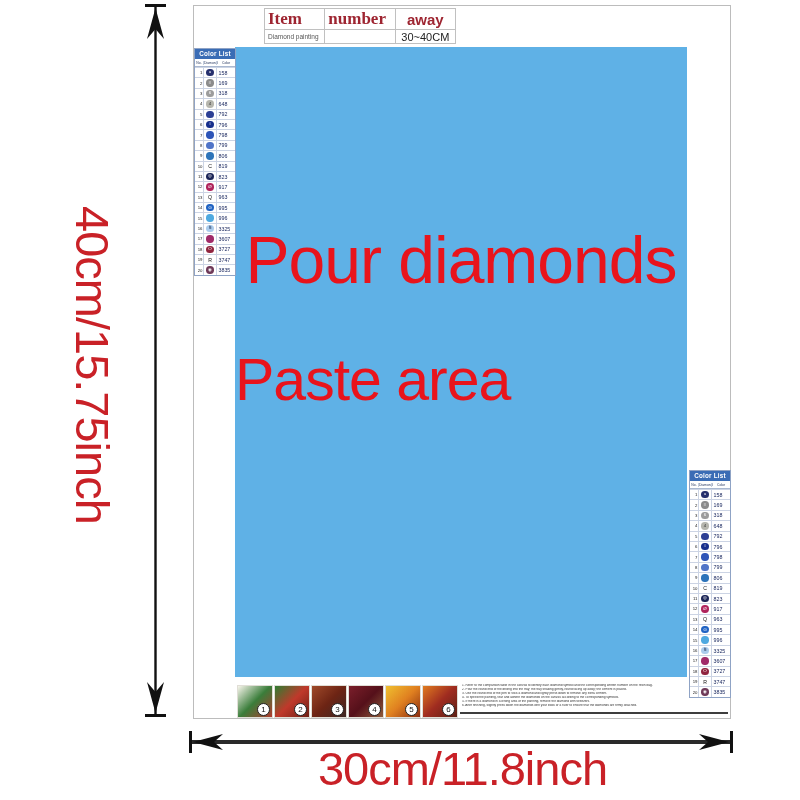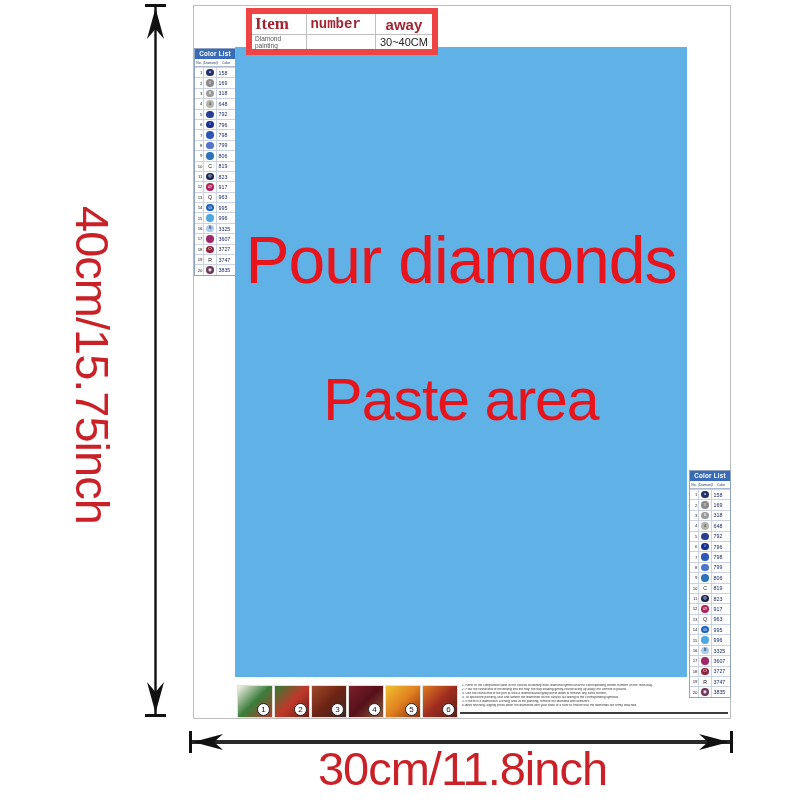--- a/index.html
+++ b/index.html
@@ -7,30 +7,30 @@
        font-family:"Liberation Sans", sans-serif;}
 
   
   .sheet{position:absolute;left:193px;top:5px;width:538px;height:714px;
          background:#ffffff;border:1px solid #bcbcbc;box-sizing:border-box;}
 
   
   .paste{position:absolute;left:235px;top:47px;width:452px;height:630px;background:#5fb1e6;}
   .paste-line1{position:absolute;left:235px;top:226px;width:452px;text-align:center;
                font-size:66px;line-height:1.05;color:#e8141c;letter-spacing:-1px;}
-  .paste-line2{position:absolute;left:235px;top:370px;width:452px;text-align:center;
+  .paste-line2{position:absolute;left:235px;top:350px;width:496px;
                font-size:59px;line-height:1.05;color:#e8141c;letter-spacing:-1px;}
 
   
-  .item-table{position:absolute;left:246px;top:8px;width:192px;border:6px solid #ef4444;
+  .item-table{position:absolute;left:264px;top:8px;width:192px;border:1px solid #ef4444;
               border-collapse:collapse;background:#fff;}
   .item-table td{border:1px solid #c0c0c0;padding:0 3px;box-sizing:border-box;}
   .it-head{height:21px;color:#9e2531;font-weight:bold;}
   .it-item{font-family:"Liberation Serif",serif;font-size:17px;width:60px;}
-  .it-number{font-family:Liberation Mono, monospace;font-size:14px;width:70px;}
+  .it-number{font-family:Liberation Serif, serif;font-size:17px;width:70px;}
   .it-size{font-size:15px;text-align:center;width:60px;}
   .it-row2{height:14px;}
   .it-product{font-size:6.5px;color:#555;}
   .it-sizeval{font-size:11px;color:#222;text-align:center;}
 
   
   .color-list{position:absolute;width:42px;background:#fff;border:1px solid #8fa3c5;box-sizing:border-box;}
   .cl-title{background:#3a6cb5;color:#fff;font-size:6.3px;font-weight:bold;text-align:center;
             height:10px;line-height:10px;letter-spacing:.2px;}
   .cl-head{display:flex;height:7px;align-items:center;border-bottom:1px solid #aab8d0;

